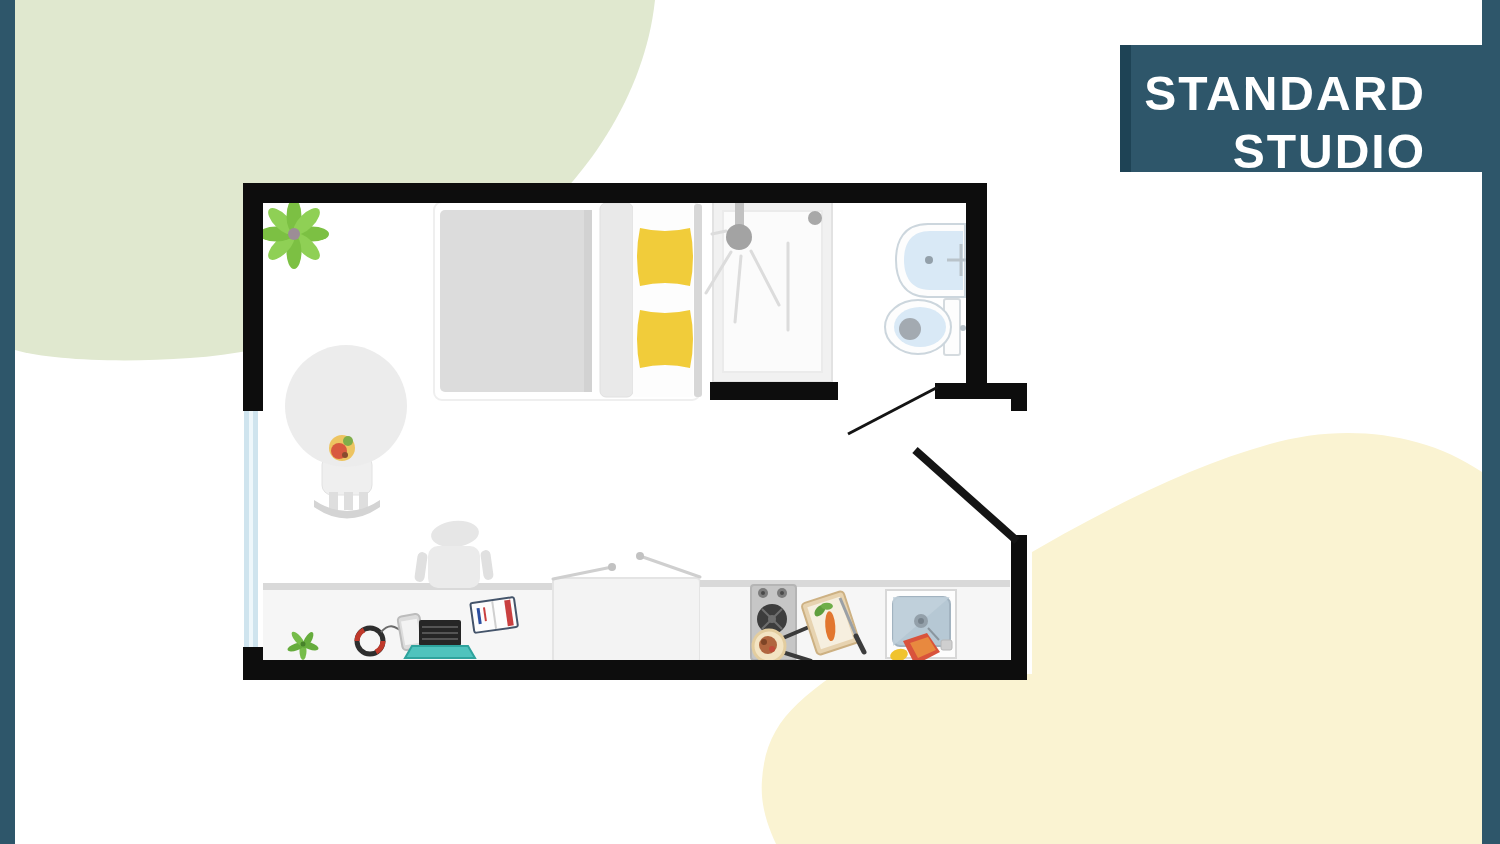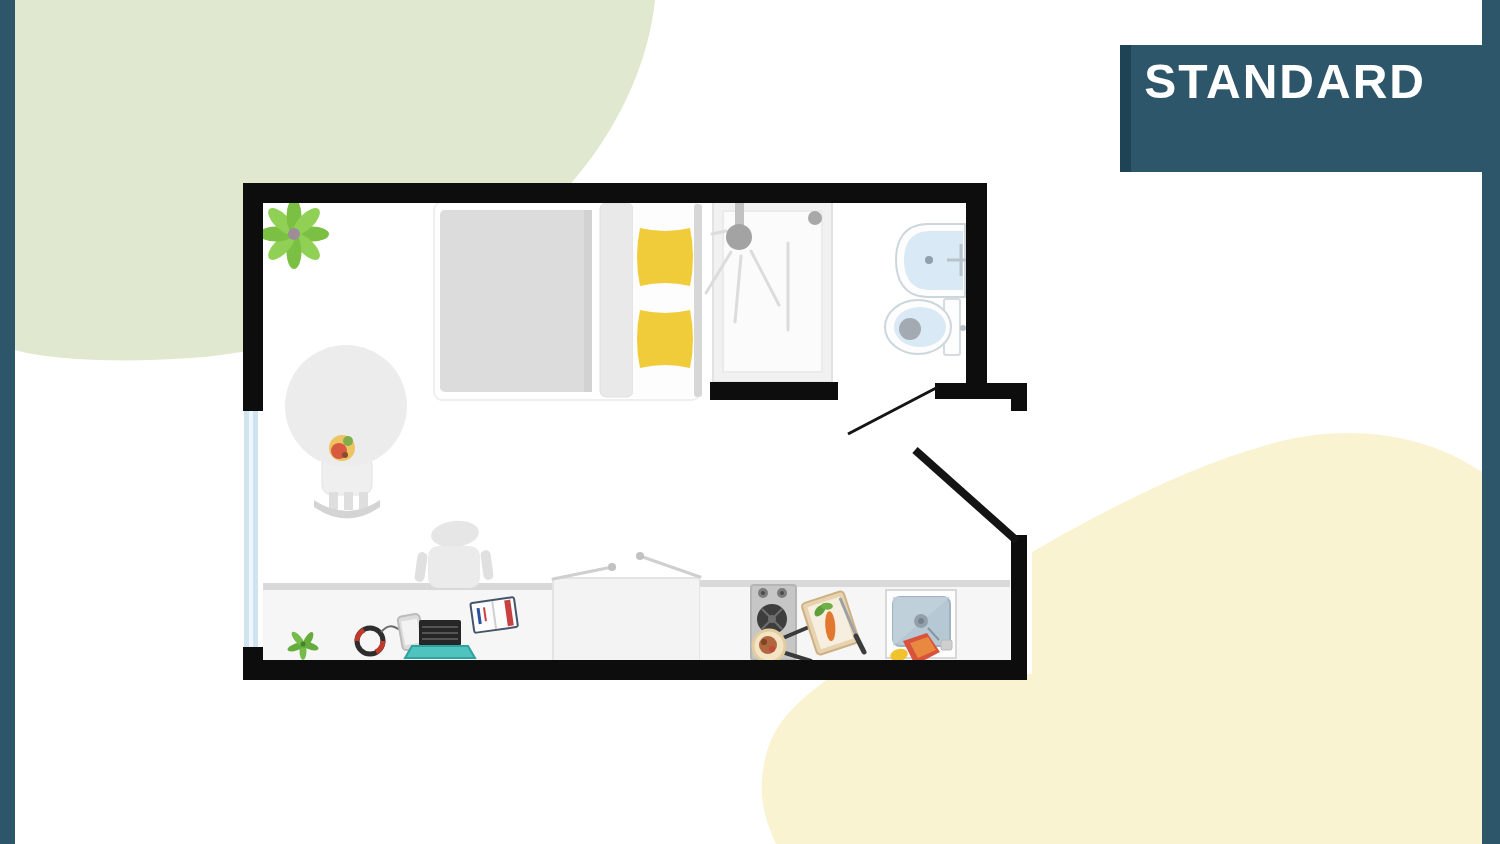--- a/index.html
+++ b/index.html
@@ -17,21 +17,21 @@
   body{font-family:"Liberation Sans",sans-serif;background:#fff;}
   .stage{position:relative;width:1500px;height:844px;background:#fff;overflow:hidden;}
   .blob-layer,.plan-layer{position:absolute;left:0;top:0;width:1500px;height:844px;}
   .blob-layer{z-index:0;}
   .plan-layer{z-index:1;}
   .side-bar{position:absolute;top:0;height:844px;background:var(--accent_teal);z-index:3;}
   .side-bar.left{left:0;width:15px;}
   .side-bar.right{right:0;width:18px;}
   .title-box{position:absolute;left:1120px;top:45px;width:362px;height:127px;background:var(--accent_teal);z-index:2;}
   .title-edge{position:absolute;left:0;top:0;width:11px;height:100%;background:var(--accent_teal_dark);}
-  .title-text{position:absolute;top:8px;right:56px;text-align:right;color:#ffffff;font-weight:bold;font-size:48px;line-height:58px;letter-spacing:2px;white-space:nowrap;}
+  .title-text{position:absolute;top:20px;right:56px;text-align:right;color:#ffffff;font-weight:bold;font-size:48px;line-height:58px;letter-spacing:2px;white-space:nowrap;}
   .title-text span{display:block;}
 </style>
 </head>
 <body>
 
 <div class="stage">
 
   <svg class="blob-layer" viewBox="0 0 1500 844" xmlns="http://www.w3.org/2000/svg">
     <path style="fill:var(--blob_green)" d="M 15,0 L 655,0 C 645,95 585,185 505,245 C 420,308 300,350 190,358 C 120,363 50,360 15,350 Z"></path>
     <path style="fill:var(--blob_yellow)" d="M 1482,472 C 1420,430 1340,424 1270,444 C 1140,480 1000,570 880,645 C 800,695 766,720 762,780 C 760,806 768,826 776,844 L 1482,844 Z"></path>
@@ -236,16 +236,17 @@
     <line x1="915" y1="450" x2="1017" y2="541" stroke="#141414" stroke-width="8"></line>
   </svg>
 
   <div class="side-bar left"></div>
   <div class="side-bar right"></div>
 
   <div class="title-box">
     <div class="title-edge"></div>
     <div class="title-text">
       <span>STANDARD</span>
+      <span>STUDIO</span>
     </div>
   </div>
 
 </div>
 
 </body></html>

